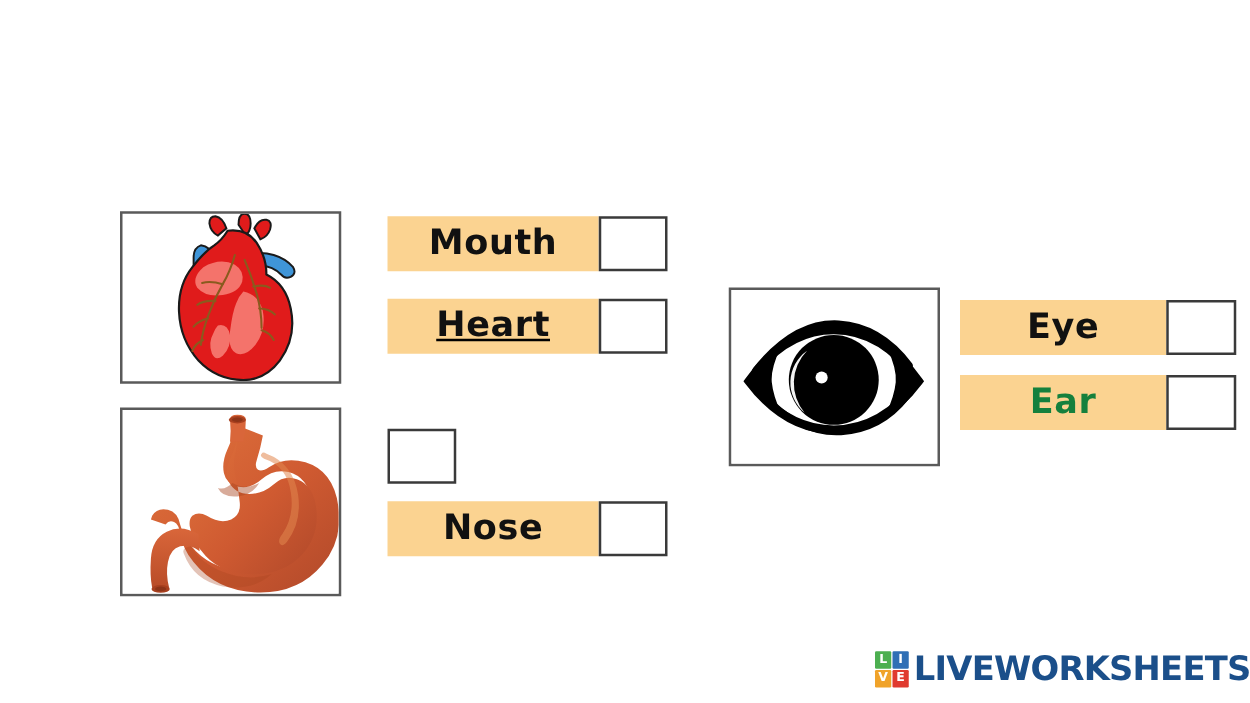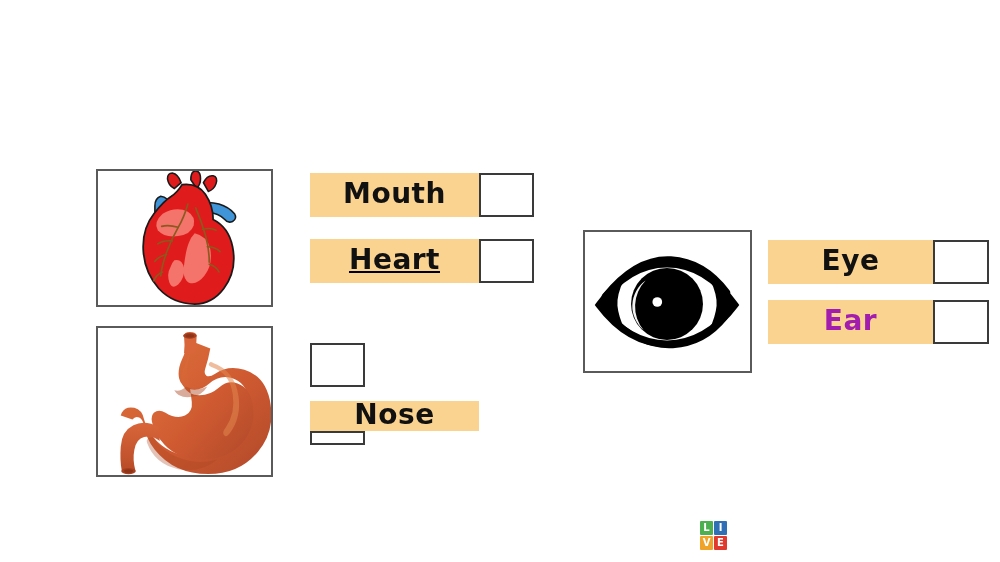--- a/index.html
+++ b/index.html
@@ -78,21 +78,21 @@
   .left-row  .answer-box { width: 55px; }
 
   
   .right-row { left: 768px; }
   .right-row .label-bar  { width: 165px; }
   .right-row .answer-box { width: 56px; }
 
   #row-mouth   { top: 173px; }
   #row-heart   { top: 239px; }
   #row-stomach { top: 343px; }
-  #row-nose    { top: 401px; flex-direction: column; }
+  #row-nose    { top: 401px; }
   #row-eye     { top: 240px; }
   #row-ear     { top: 300px; }
 
   
   #footer-logo {
     position: absolute;
     left: 700px;
     top: 521px;
     display: flex;
     align-items: center;
@@ -258,27 +258,28 @@
 
   <div class="label-row right-row" id="row-eye">
     <div class="label-bar" style="background: rgb(251, 211, 145);">
       <span class="label-text" style="color: rgb(17, 17, 17);">Eye</span>
     </div>
     <div class="answer-box" style="border-color: rgb(58, 58, 58);"></div>
   </div>
 
   <div class="label-row right-row" id="row-ear">
     <div class="label-bar" style="background: rgb(251, 211, 145);">
-      <span class="label-text" style="color: #a21caf;">Ear</span>
+      <span class="label-text" style="color: #15803d;">Ear</span>
     </div>
     <div class="answer-box" style="border-color: rgb(58, 58, 58);"></div>
   </div>
 
   <div id="footer-logo">
     <div class="logo-blocks">
       <div class="logo-cell" id="logo-cell-0" style="background: rgb(76, 175, 80);">L</div>
       <div class="logo-cell" id="logo-cell-1" style="background: rgb(47, 111, 181);">I</div>
       <div class="logo-cell" id="logo-cell-2" style="background: rgb(240, 163, 42);">V</div>
       <div class="logo-cell" id="logo-cell-3" style="background: rgb(224, 58, 47);">E</div>
     </div>
+    <span id="logo-wordmark" style="color: rgb(27, 79, 138);">LIVEWORKSHEETS</span>
   </div>
 
 </div>
 
 </body></html>

